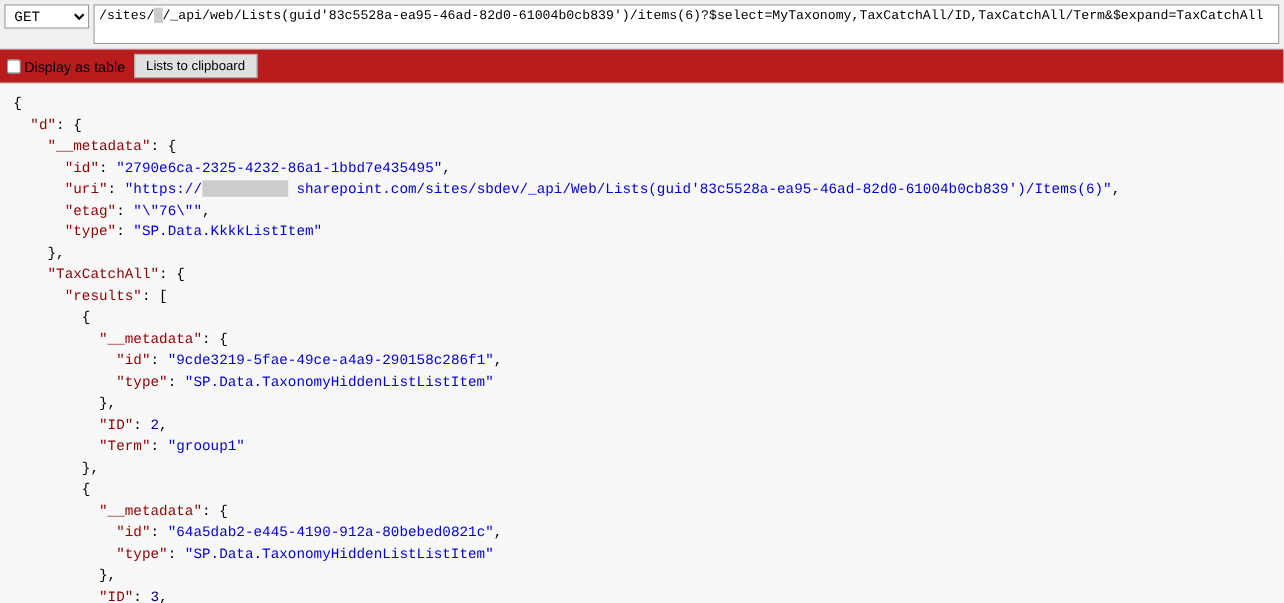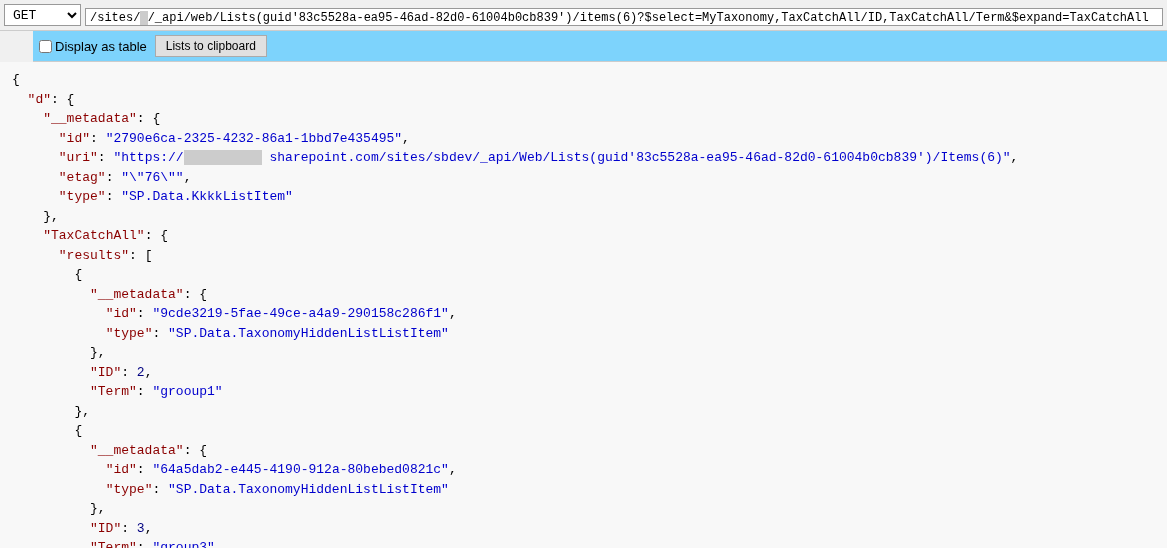--- a/index.html
+++ b/index.html
@@ -7,21 +7,21 @@
       font-family: Consolas, 'Courier New', monospace;
       font-size: 13px;
       background: #f0f0f0;
       width: 1167px;
       min-height: 548px;
     }
 
     
     .toolbar {
       display: flex;
-      align-items: flex-end;
+      align-items: flex-start;
       gap: 4px;
       padding: 4px 4px;
       background: #f0f0f0;
       border-bottom: 1px solid #ccc;
     }
 
     .method-select {
       font-family: Consolas, 'Courier New', monospace;
       font-size: 13px;
       padding: 2px 4px;
@@ -30,34 +30,33 @@
       height: 22px;
     }
 
     .url-bar {
       flex: 1;
       font-family: Consolas, 'Courier New', monospace;
       font-size: 12px;
       padding: 2px 4px;
       border: 1px solid #999;
       background: white;
-      height: 18px;
+      height: 36px;
       overflow: hidden;
       white-space: nowrap;
     }
 
     
     .toolbar2 {
       display: flex;
       align-items: center;
       gap: 8px;
       padding: 4px 6px;
-      background: #7dd3fc;
+      background: #b91c1c;
       border-bottom: 1px solid #ccc;
-      margin-left: 33px;
     }
 
     .checkbox-label {
       display: flex;
       align-items: center;
       gap: 3px;
       font-family: Arial, sans-serif;
       font-size: 13px;
       cursor: pointer;
       user-select: none;

